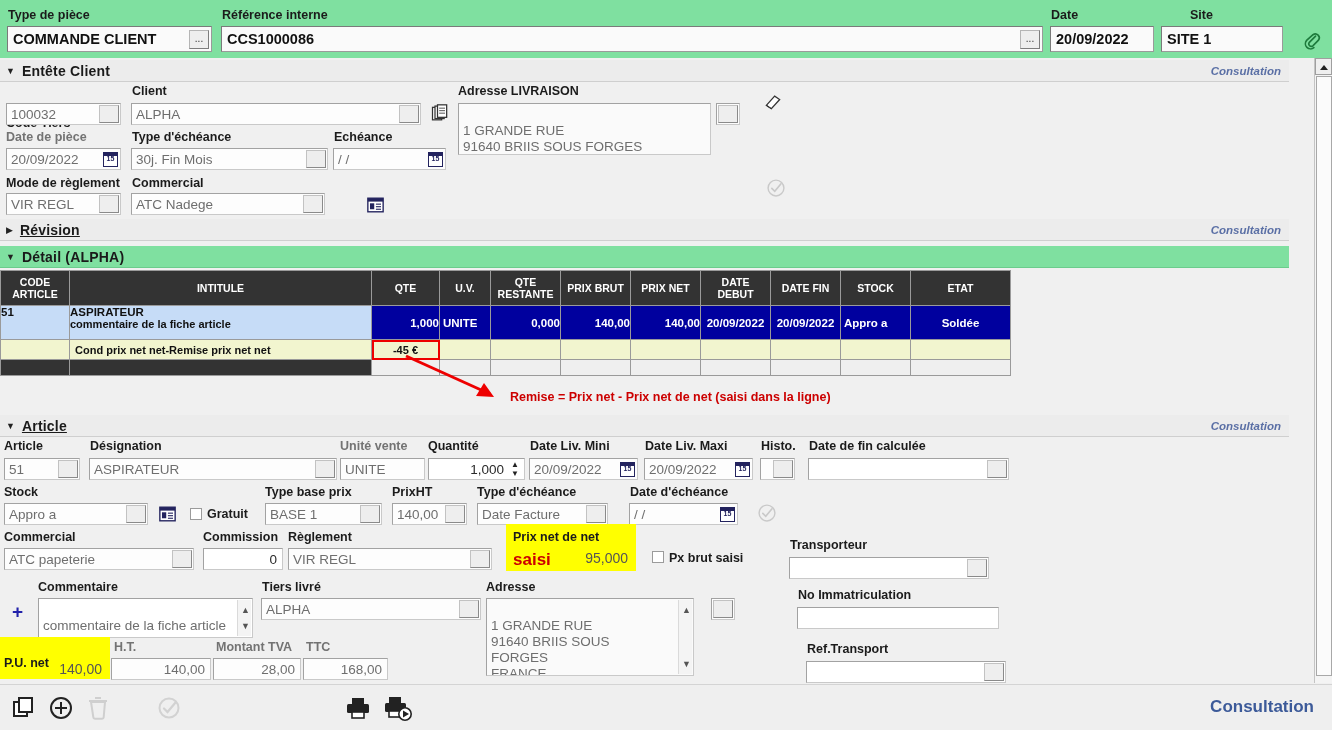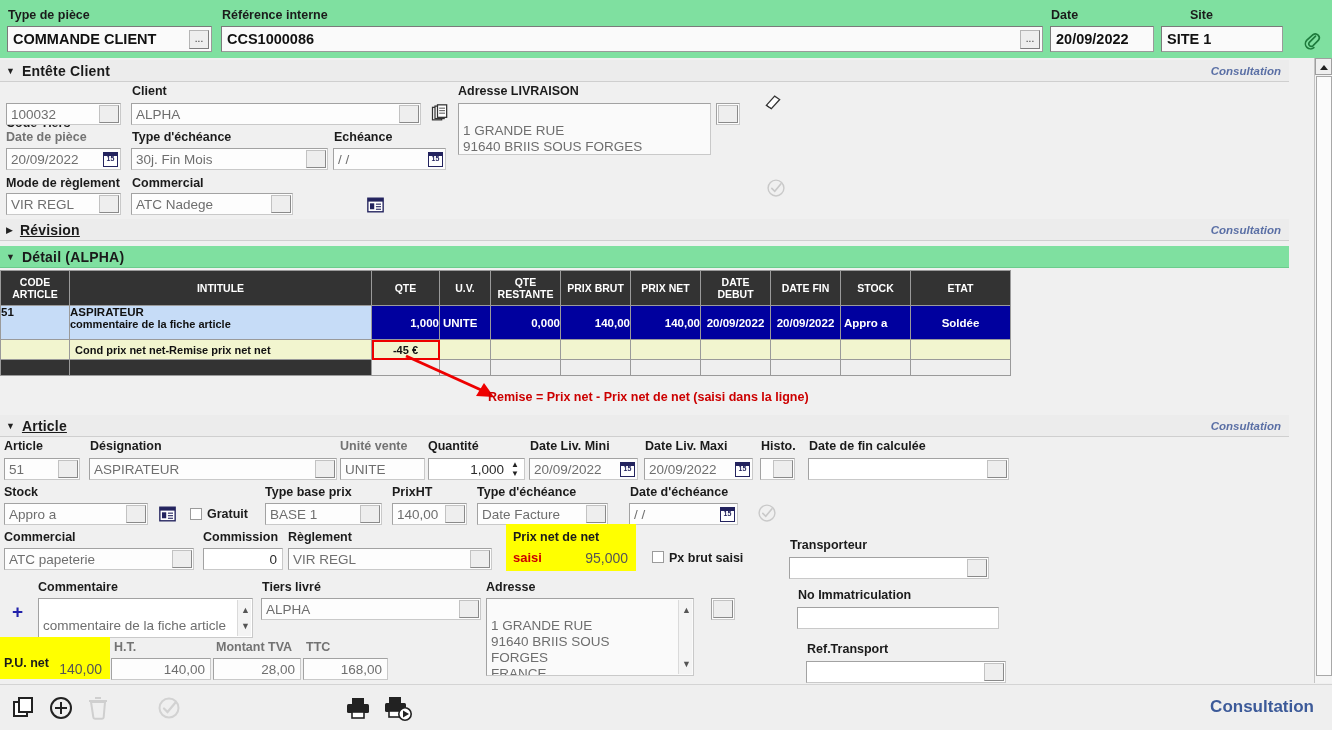--- a/index.html
+++ b/index.html
@@ -240,21 +240,21 @@
     <span class="calicon">15</span>
   </div>
 
   <div class="lbl" style="left:6px; top:176px;">Mode de règlement</div>
   <div class="fld" style="left:6px; top:193px; width:115px;">
     <span class="v">VIR REGL</span>
     <span class="sq"></span>
   </div>
 
   <div class="lbl" style="left:132px; top:176px;">Commercial</div>
-  <div class="fld" style="left:131px; top:193px; width:162px;">
+  <div class="fld" style="left:131px; top:193px; width:194px;">
     <span class="v">ATC Nadege</span>
     <span class="sq"></span>
   </div>
 
   <svg style="position:absolute; left:367px; top:197px; width:17px; height:16px;" viewBox="0 0 20 18">
     <rect x="1" y="1" width="18" height="16" fill="#fff" stroke="#23235e" stroke-width="1.6"></rect>
     <rect x="1" y="1" width="18" height="4" fill="#23235e"></rect>
     <rect x="3.5" y="7" width="5" height="7" fill="#23235e"></rect>
     <line x1="10.5" y1="8" x2="16.5" y2="8" stroke="#23235e" stroke-width="1.3"></line>
     <line x1="10.5" y1="11" x2="16.5" y2="11" stroke="#23235e" stroke-width="1.3"></line>
@@ -337,21 +337,21 @@
       <td class="pale"></td>
       <td class="pale"></td>
     </tr>
   </tbody>
 </table>
 
 <svg style="position:absolute; left:398px; top:352px; width:110px; height:52px;" viewBox="0 0 110 52">
   <line x1="8" y1="4" x2="92" y2="42" stroke="#ee0000" stroke-width="3"></line>
   <polygon points="96,45 78,44 86,31" fill="#ee0000"></polygon>
 </svg>
-<div class="ann" style="left:488px; top:390px;">Remise = Prix net - Prix net de net (saisi dans la ligne)</div>
+<div class="ann" style="left:510px; top:390px;">Remise = Prix net - Prix net de net (saisi dans la ligne)</div>
 
 <div class="sect" style="top:415px;">
   <span class="tri">▼</span>
   <span class="st"><u>Article</u></span>
   <span class="consult">Consultation</span>
 </div>
 
 <div>
 
   <div class="lbl" style="left:4px; top:439px;">Article</div>
@@ -459,21 +459,21 @@
   </div>
 
   <div class="lbl" style="left:288px; top:530px;">Règlement</div>
   <div class="fld" style="left:288px; top:548px; width:204px;">
     <span class="v">VIR REGL</span>
     <span class="sq"></span>
   </div>
 
   <div class="yellowbox" style="left:506px; top:524px; width:130px; height:47px;"></div>
   <div class="lbl" style="left:513px; top:530px;">Prix net de net</div>
-  <div style="position:absolute; left:513px; top:550px; font-size:13px; font-weight:bold; color:#cc0000;">saisi</div>
+  <div style="position:absolute; left:513px; top:550px; font-size:17px; font-weight:bold; color:#cc0000;">saisi</div>
   <div style="position:absolute; left:562px; top:550px; font-size:14px; color:#555; width:66px; text-align:right;">95,000</div>
 
   <span class="chk" style="left:652px; top:551px;"></span>
   <div class="lbl" style="left:669px; top:551px;">Px brut saisi</div>
 
   <div class="lbl" style="left:790px; top:538px;">Transporteur</div>
   <div class="fld white" style="left:789px; top:557px; width:200px;">
     <span class="v"></span>
     <span class="sq"></span>
   </div>

